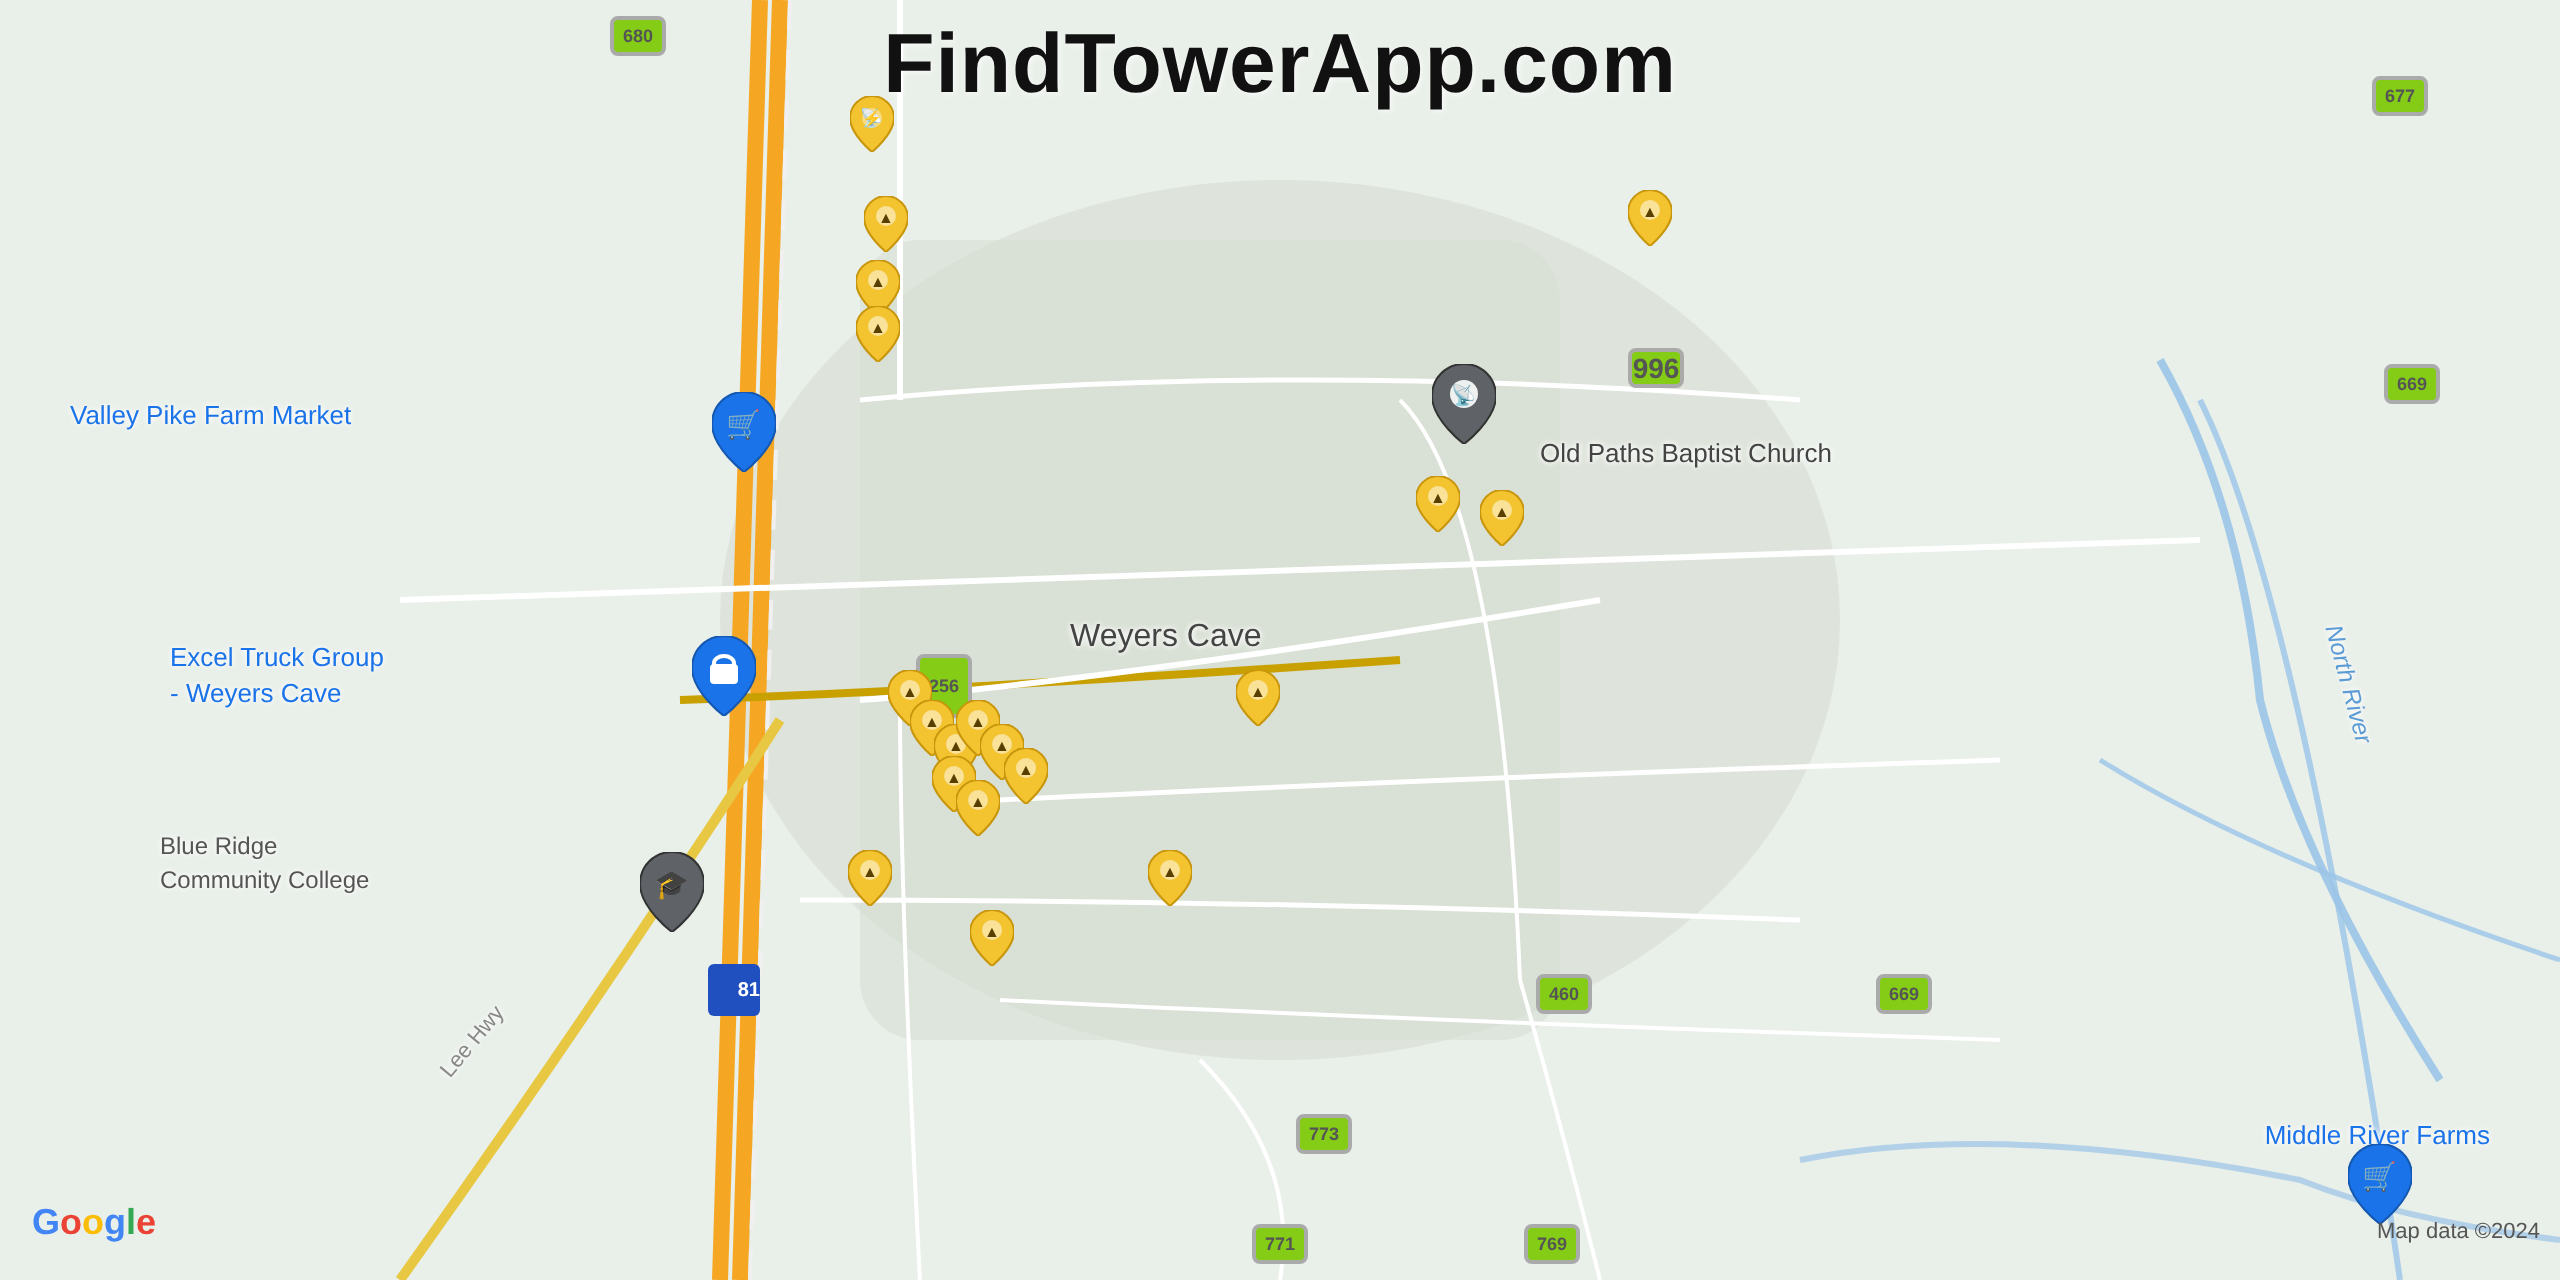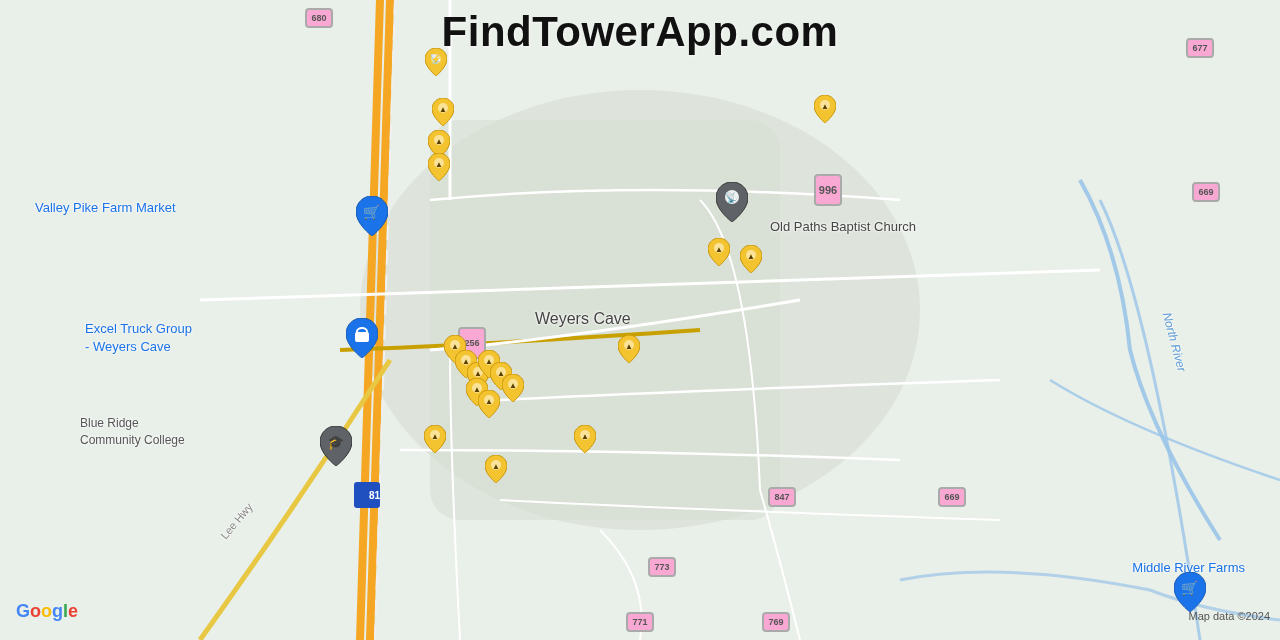--- a/index.html
+++ b/index.html
@@ -84,21 +84,21 @@
       color: #5b9bd5;
       font-style: italic;
       font-size: 12px;
     }
 
     
     .route-marker {
       position: absolute;
       z-index: 6;
       border-radius: 50%;
-      background: #f9a8d4;
+      background: #84cc16;
       border: 2px solid #aaa;
       font-size: 10px;
       color: #555;
       display: flex;
       align-items: center;
       justify-content: center;
       width: 22px;
       height: 22px;
       font-weight: bold;
     }
@@ -170,24 +170,24 @@
     Middle River Farms
   </div>
 
   <div class="place-label" style="left:215px; top:515px; font-size:11px; color:#888; transform:rotate(-50deg); transform-origin: center;">
     Lee Hwy
   </div>
 
   <div class="route-marker" style="left:305px; top:8px; width:28px; height:20px; border-radius:4px; font-size:9px;">680</div>
   <div class="route-marker" style="left:1186px; top:38px; width:28px; height:20px; border-radius:4px; font-size:9px;">677</div>
   <div class="route-marker" style="left:1192px; top:182px; width:28px; height:20px; border-radius:4px; font-size:9px;">669</div>
-  <div class="route-marker" style="left:814px; top:174px; width:28px; height:32px; border-radius:4px; font-size:11px;">996</div>
+  <div class="route-marker" style="left:814px; top:174px; width:28px; height:20px; border-radius:4px; font-size:14px;">996</div>
   <div class="route-marker" style="left:458px; top:327px; width:28px; height:32px; border-radius:4px; font-size:9px;">256</div>
   <div class="route-marker" style="left:938px; top:487px; width:28px; height:20px; border-radius:4px; font-size:9px;">669</div>
-  <div class="route-marker" style="left:768px; top:487px; width:28px; height:20px; border-radius:4px; font-size:9px;">847</div>
+  <div class="route-marker" style="left:768px; top:487px; width:28px; height:20px; border-radius:4px; font-size:9px;">460</div>
   <div class="route-marker" style="left:648px; top:557px; width:28px; height:20px; border-radius:4px; font-size:9px;">773</div>
   <div class="route-marker" style="left:626px; top:612px; width:28px; height:20px; border-radius:4px; font-size:9px;">771</div>
   <div class="route-marker" style="left:762px; top:612px; width:28px; height:20px; border-radius:4px; font-size:9px;">769</div>
 
   <div style="position:absolute; left:354px; top:482px; width:26px; height:26px; background:#2050c0; border-radius:3px; display:flex; align-items:center; justify-content:flex-end; z-index:6;">
     <span style="color:white; font-size:10px; font-weight:bold;">81</span>
   </div>
 
   <svg style="position:absolute;left:425px;top:48px;width:22px;height:28px;z-index:7;cursor:pointer;" viewBox="0 0 22 28" xmlns="http://www.w3.org/2000/svg">
     <path d="M11 0 C5 0 0 5 0 11 C0 19 11 28 11 28 C11 28 22 19 22 11 C22 5 17 0 11 0Z" fill="#F4C430" stroke="#c8960c" stroke-width="1"></path>

